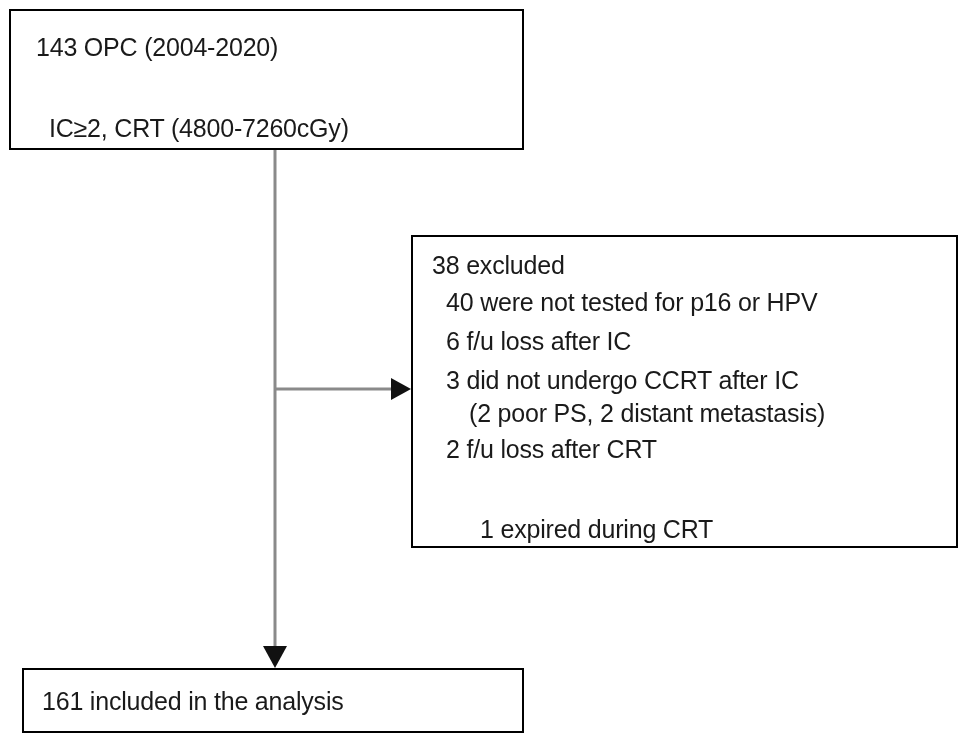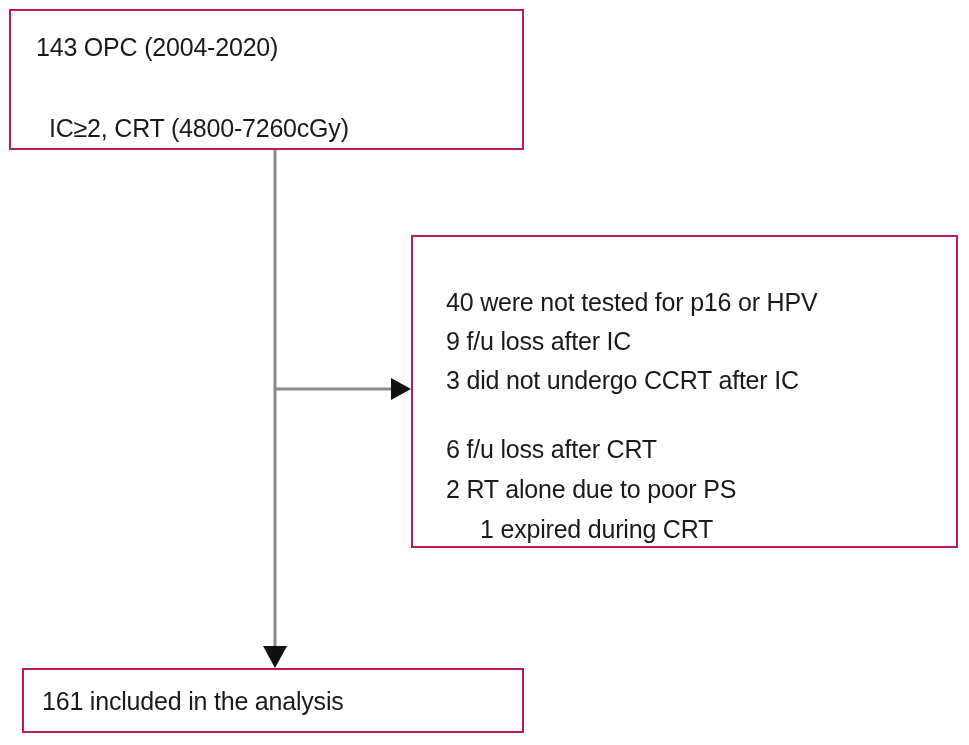--- a/index.html
+++ b/index.html
@@ -13,21 +13,21 @@
   #canvas {
     position: relative;
     width: 969px;
     height: 745px;
     background: #ffffff;
     overflow: hidden;
   }
   .node-box {
     position: absolute;
     box-sizing: border-box;
-    border: 2px solid #be185d;
+    border: 2px solid #000000;
     background: #ffffff;
   }
   .txt-line {
     color: #1a1a1a;
     font-size: 25px;
     line-height: 1.0;
     white-space: pre;
     letter-spacing: -0.2px;
   }
   
@@ -97,25 +97,26 @@
 
     <polygon points="275,668 263,646 287,646" fill="#111111"></polygon>
   </svg>
 
   <div class="node-box" id="box-enrolled">
     <div class="txt-line l0">143 OPC (2004-2020)</div>
     <div class="txt-line l2">IC≥2, CRT (4800-7260cGy)</div>
   </div>
 
   <div class="node-box" id="box-excluded">
+    <div class="txt-line e0">38 excluded</div>
     <div class="txt-line e1">40 were not tested for p16 or HPV</div>
-    <div class="txt-line e2">9 f/u loss after IC</div>
+    <div class="txt-line e2">6 f/u loss after IC</div>
     <div class="txt-line e3">3 did not undergo CCRT after IC</div>
-    <div class="txt-line e5">6 f/u loss after CRT</div>
-    <div class="txt-line e6">2 RT alone due to poor PS</div>
+    <div class="txt-line e4">(2 poor PS, 2 distant metastasis)</div>
+    <div class="txt-line e5">2 f/u loss after CRT</div>
     <div class="txt-line e7">1 expired during CRT</div>
   </div>
 
   <div class="node-box" id="box-included">
     <div class="txt-line">161 included in the analysis</div>
   </div>
 
 </div>
 
 </body></html>

